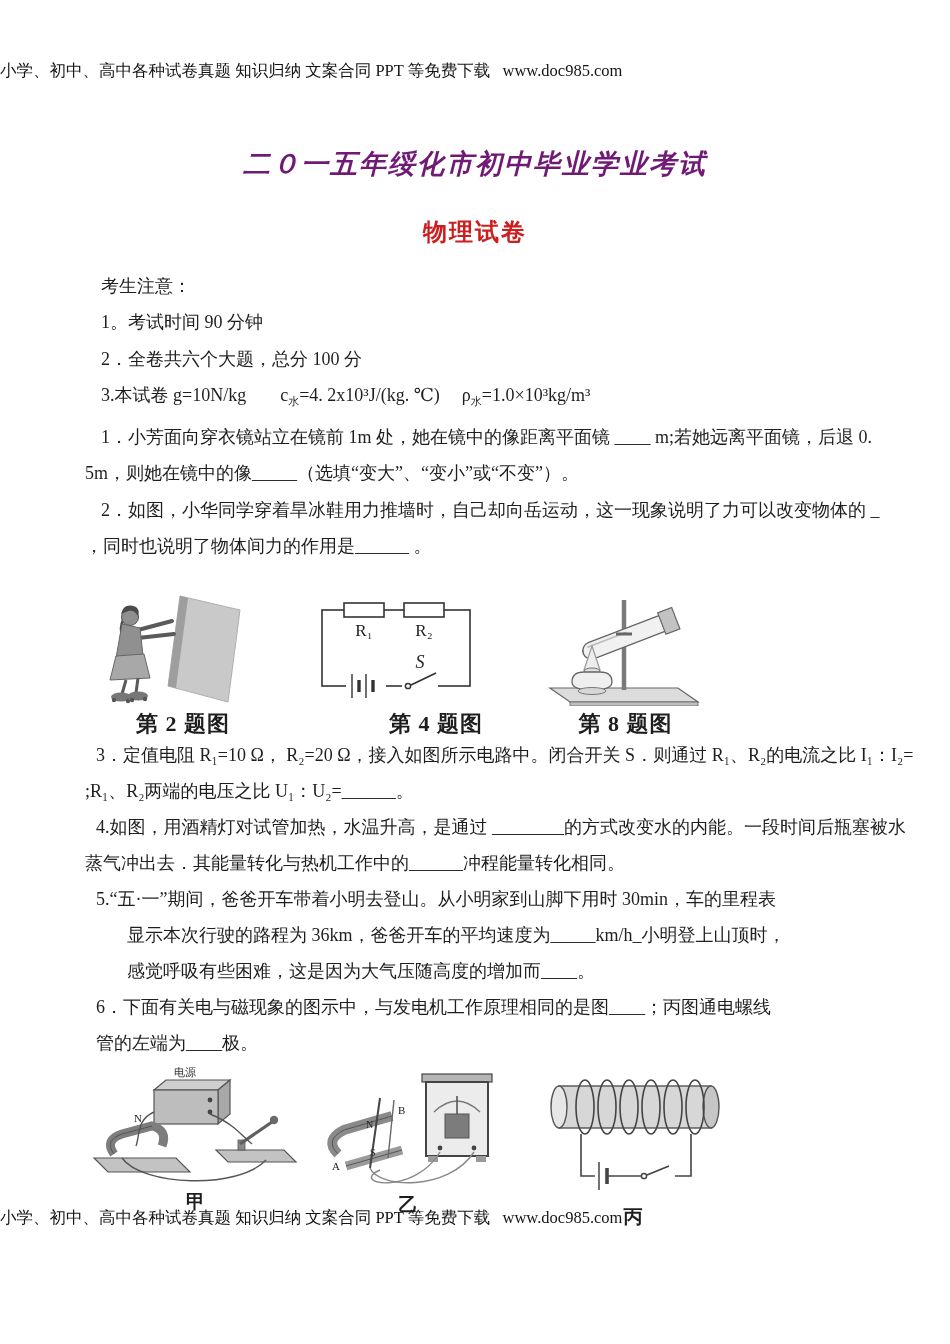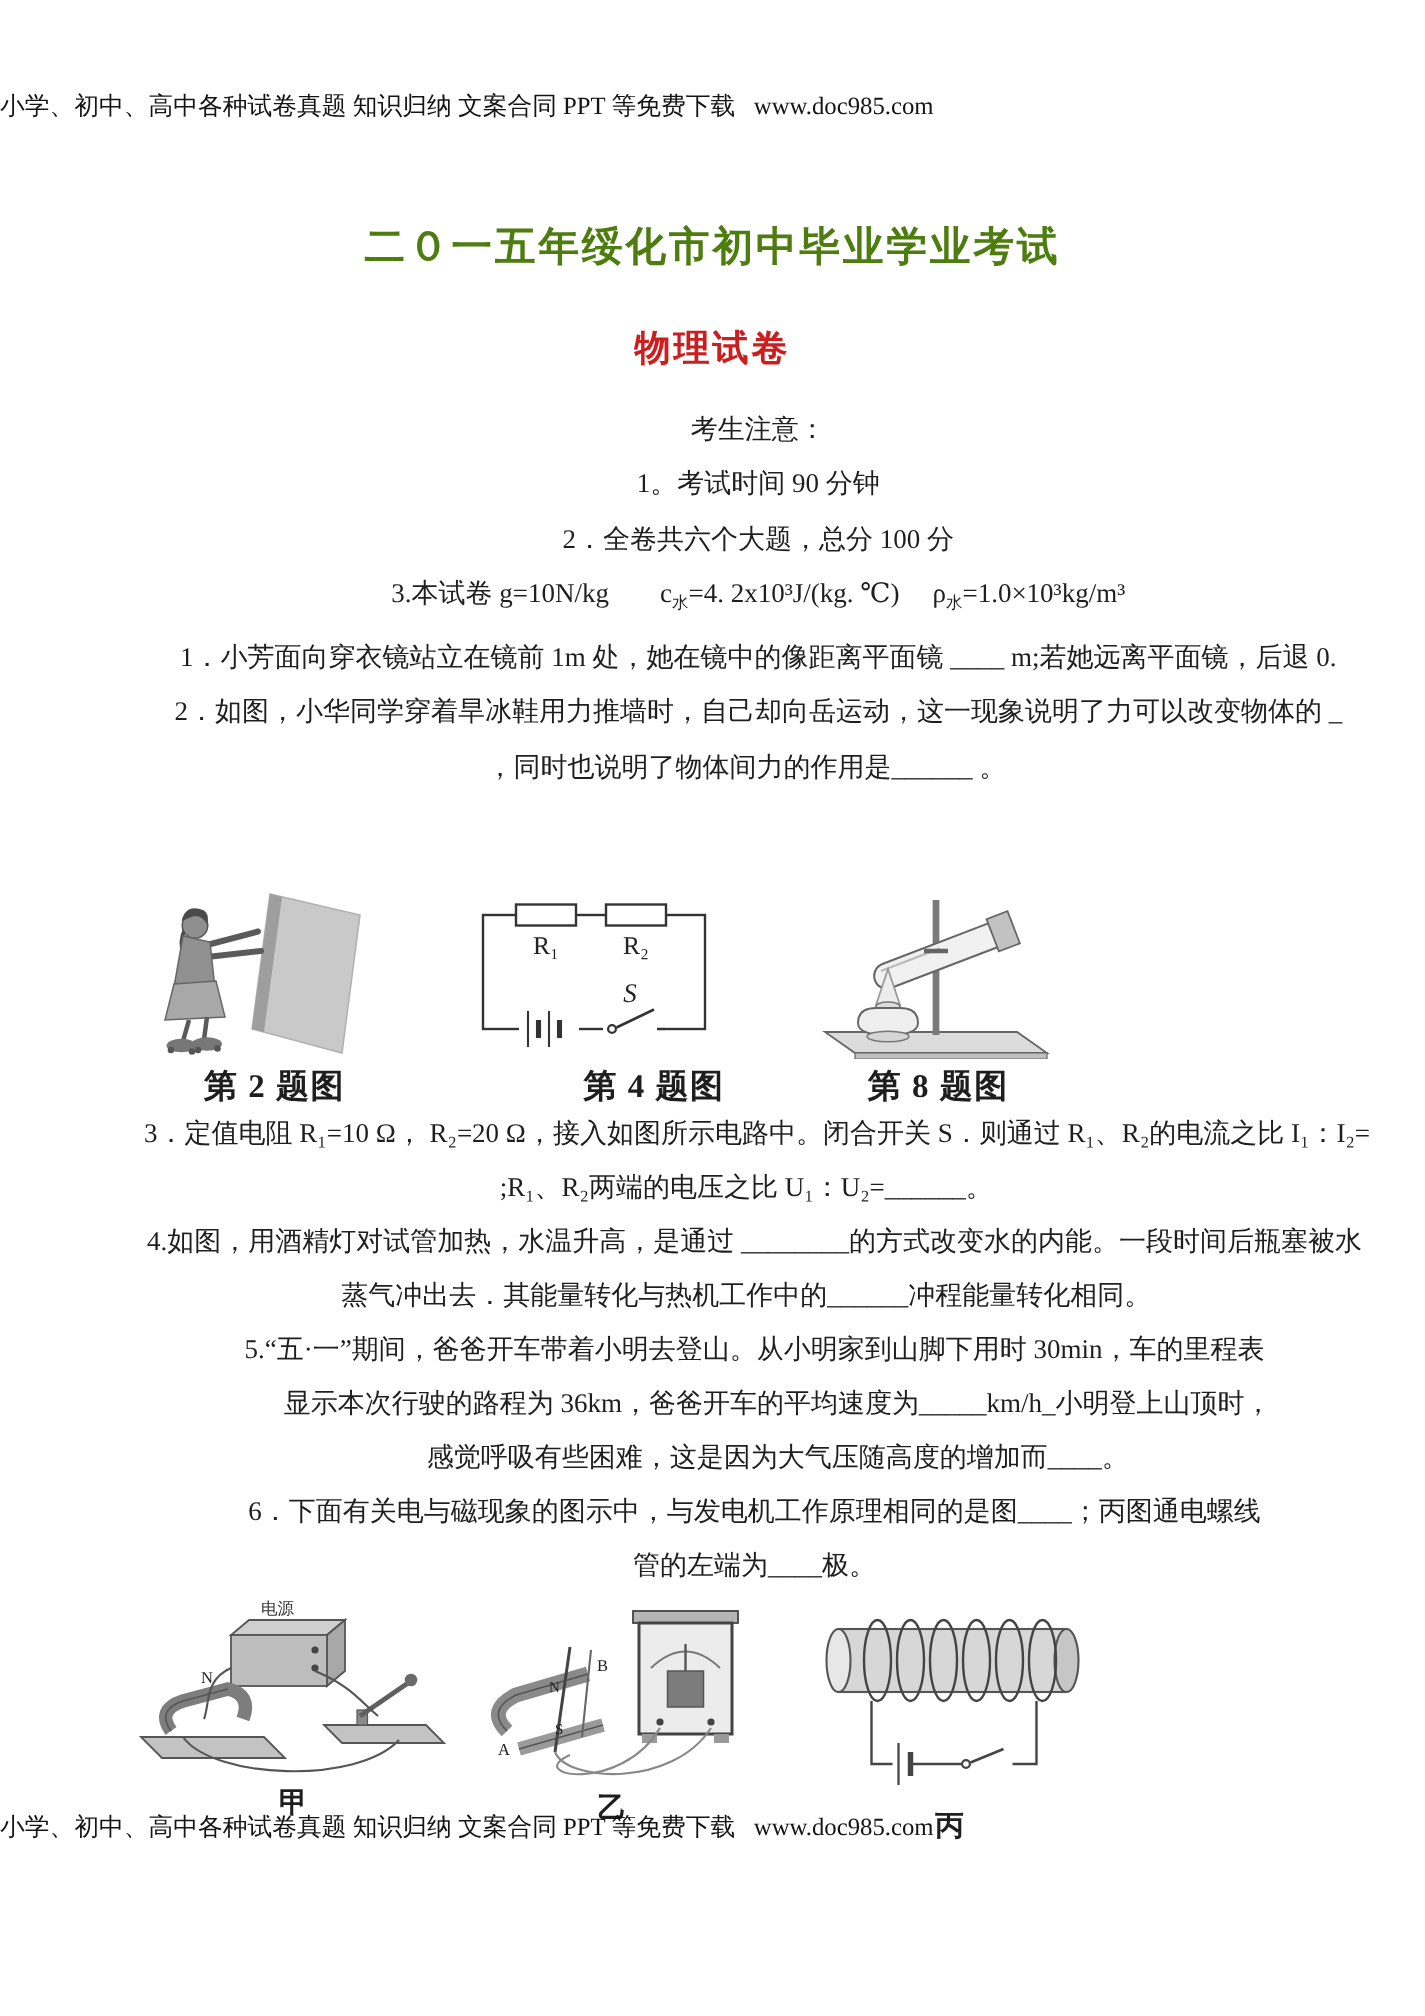--- a/index.html
+++ b/index.html
@@ -17,21 +17,21 @@
     position:absolute;top:146px;left:0;width:100%;text-align:center;
     font-size:27px;font-weight:bold;letter-spacing:2px;margin:0;
   }
   .subtitle{
     position:absolute;top:216px;left:0;width:100%;text-align:center;
     font-size:24px;font-weight:bold;letter-spacing:2px;margin:0;
   }
   .textblock{position:absolute;left:85px;right:40px;font-size:18px;}
   .tb-a{top:268px;}
   .tb-b{top:737px;}
-  .textblock p{margin:0;line-height:36.3px;white-space:nowrap;text-align:center;}
+  .textblock p{margin:0;line-height:36.3px;white-space:nowrap;}
   .tb-b p{line-height:36px;}
   .ind1{padding-left:16px;}
   .ind2{padding-left:11px;}
   .ind3{padding-left:42px;}
   .cjk-sub{font-size:11px;vertical-align:-4px;}
   .sp{display:inline-block;width:34px;}
   .sp2{display:inline-block;width:22px;}
   .figrow{position:absolute;display:flex;align-items:flex-start;}
   .figrow-1{top:594px;left:88px;}
   .figrow-2{top:1062px;left:88px;}
@@ -43,29 +43,30 @@
   svg{display:block;}
   svg text{font-family:"Liberation Serif","DejaVu Serif",serif;}
 </style>
 </head>
 <body>
 
 <div class="page">
 
   <div class="doc-header">小学、初中、高中各种试卷真题 知识归纳 文案合同 PPT 等免费下载   www.doc985.com</div>
 
-  <h1 class="title" style="color: #4d7c0f;">二０一五年绥化市初中毕业学业考试</h1>
+  <h1 class="title" style="color: #701a75; font-style: italic;">二０一五年绥化市初中毕业学业考试</h1>
   <h2 class="subtitle" style="color: rgb(204, 30, 30);">物理试卷</h2>
 
   <div class="textblock tb-a">
     <p class="ind1">考生注意：</p>
     <p class="ind1">1。考试时间 90 分钟</p>
     <p class="ind1">2．全卷共六个大题，总分 100 分</p>
     <p class="ind1"><span>3.本试卷 g=10N/kg</span><span class="sp"></span><span>c</span><span class="cjk-sub">水</span><span>=4. 2x10³J/(kg. ℃)</span><span class="sp2"></span><span>ρ</span><span class="cjk-sub">水</span><span>=1.0×10³kg/m³</span></p>
     <p class="ind1">1．小芳面向穿衣镜站立在镜前 1m 处，她在镜中的像距离平面镜 ____ m;若她远离平面镜，后退 0.</p>
+    <p>5m，则她在镜中的像_____（选填“变大”、“变小”或“不变”）。</p>
     <p class="ind1">2．如图，小华同学穿着旱冰鞋用力推墙时，自己却向岳运动，这一现象说明了力可以改变物体的 _</p>
     <p>，同时也说明了物体间力的作用是______ 。</p>
   </div>
 
   <div class="figrow figrow-1">
 
     <div class="fig f2">
       <svg width="190" height="112" viewBox="0 0 190 112">
         <polygon points="92,2 152,16 140,108 80,92" fill="#c9c9c9" stroke="#b0b0b0" stroke-width="1"></polygon>
         <polygon points="92,2 100,4 88,94 80,92" fill="#9e9e9e"></polygon>

